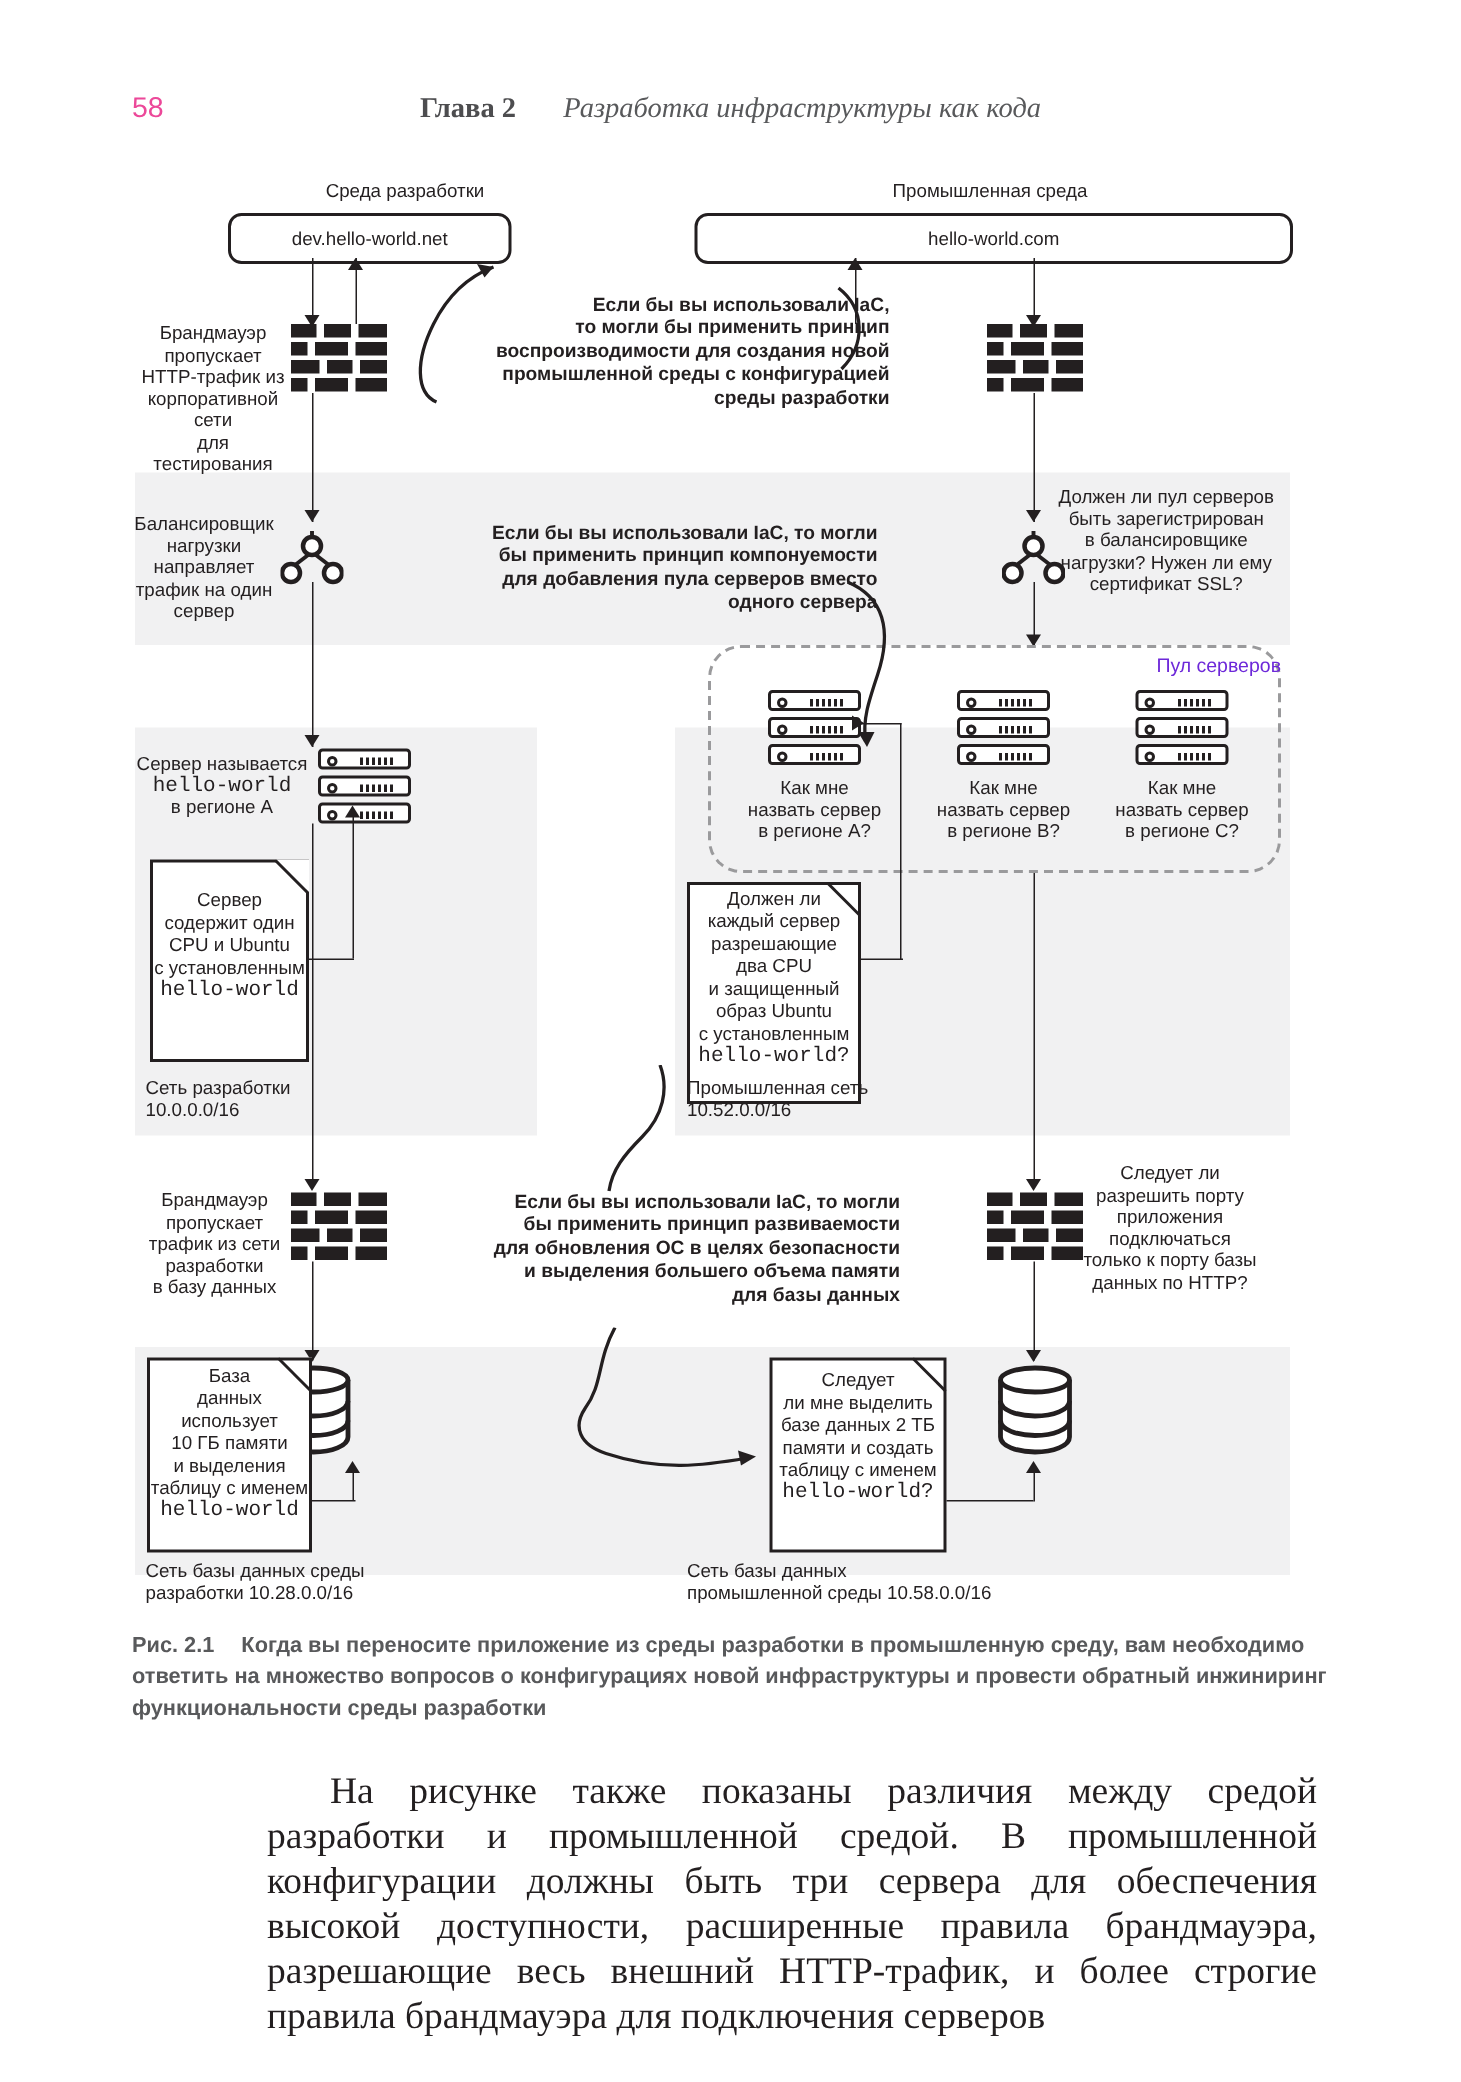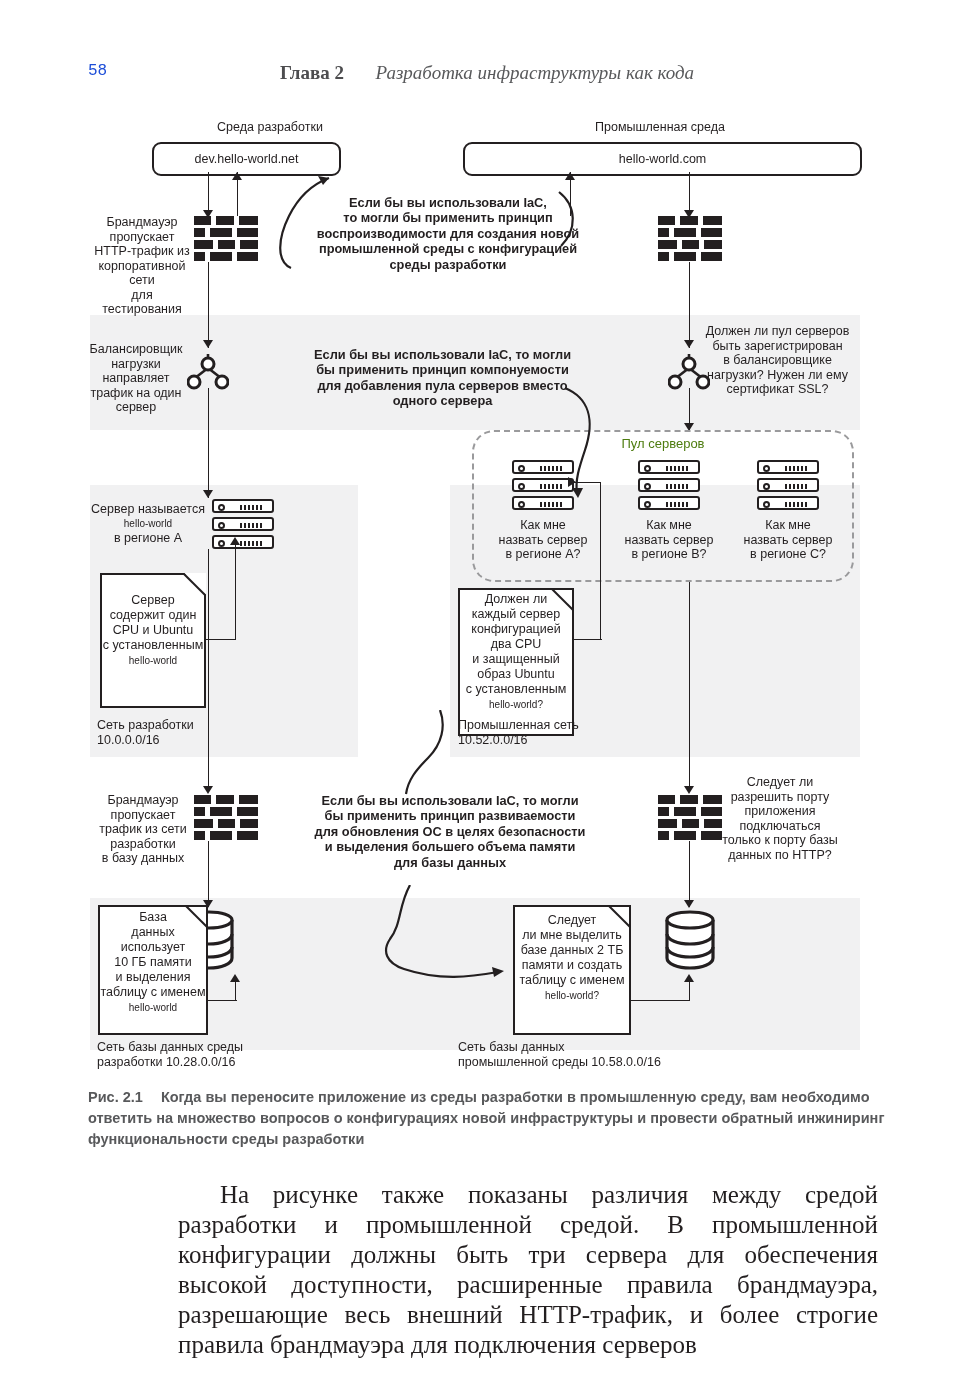--- a/index.html
+++ b/index.html
@@ -5,36 +5,36 @@
   html,body{margin:0;padding:0;}
   body{
     width:974px;height:1388px;background:#ffffff;
     font-family:"Liberation Sans",sans-serif;
     color:#231f20;overflow:hidden;position:relative;
   }
   .page{position:absolute;left:0;top:0;width:974px;height:1388px;}
 
   
   .runhead{position:absolute;top:62px;left:0;width:974px;height:30px;}
-  .folio{position:absolute;left:88px;top:0;font-family:Liberation Mono, monospace;
-    font-size:16px;color:#1d4ed8;}
+  .folio{position:absolute;left:88px;top:0;font-family:Liberation Sans, sans-serif;
+    font-size:19px;color:#ec4899;}
   .chaphead{position:absolute;left:0;top:0;width:974px;text-align:center;
     font-family:"Liberation Serif",serif;font-size:19px;color:#58595b;}
   .chaphead .ch{font-weight:bold;color:#4d4d4f;}
   .chaphead .ti{font-style:italic;}
 
   
   .fig{position:absolute;left:0;top:110px;width:974px;height:960px;}
   .shade{position:absolute;background:#f1f1f2;}
 
   .lbl{position:absolute;font-size:12.5px;line-height:14.5px;color:#231f20;
     text-align:center;}
   .lbl.left{text-align:left;}
-  .bold{font-weight:bold;text-align:center;font-size:12.8px;line-height:15.4px;}
-  .mono{font-family:Liberation Sans, sans-serif;font-size:10px;}
+  .bold{font-weight:bold;text-align:right;font-size:12.8px;line-height:15.4px;}
+  .mono{font-family:Liberation Mono, monospace;font-size:14px;}
 
   .envcap{position:absolute;font-size:12.5px;text-align:center;color:#231f20;}
 
   .urlbox{position:absolute;border:2.2px solid #231f20;border-radius:9px;
     background:#fff;display:flex;align-items:center;justify-content:center;
     font-size:12.5px;color:#231f20;}
 
   
   .vline{position:absolute;width:0;border-left:1.7px solid #231f20;}
   .hline{position:absolute;height:0;border-top:1.7px solid #231f20;}
@@ -68,21 +68,21 @@
   .note{position:absolute;background:#fff;border:2px solid #231f20;
     box-sizing:border-box;}
   .note .foldcut{position:absolute;right:-2px;top:-2px;width:0;height:0;
     border-left:22px solid transparent;border-top:22px solid #fff;}
   .notetext{position:absolute;font-size:12.5px;line-height:15px;text-align:center;
     color:#231f20;}
 
   
   .pool{position:absolute;border:2px dashed #9a9a9c;border-radius:22px;
     background:transparent;box-sizing:border-box;}
-  .pooltitle{position:absolute;font-size:13px;text-align:center;color:#4d7c0f;}
+  .pooltitle{position:absolute;font-size:13px;text-align:right;color:#6d28d9;}
 
   
   .caption{position:absolute;left:88px;top:1087px;width:800px;
     font-family:"Liberation Sans",sans-serif;font-weight:bold;font-size:14.5px;
     line-height:21px;color:#58595b;}
 
   
   .body{position:absolute;left:178px;top:1180px;width:700px;
     font-family:"Liberation Serif",serif;font-size:25px;line-height:30px;
     color:#231f20;text-align:justify;}
@@ -378,21 +378,21 @@
     </div>
 
     <div class="note" style="left:458px;top:478px;width:116px;height:148px">
       <svg style="position:absolute;right:-2px;top:-2px;width:23px;height:23px" viewBox="0 0 23 23">
         <path d="M0.5,0.5 L22.5,22.5" stroke="#231f20" stroke-width="2" fill="none"></path>
       </svg>
     </div>
     <div class="notetext" style="left:458px;top:482px;width:116px">
       <div>Должен ли</div>
       <div>каждый сервер</div>
-      <div>конфигурацией</div>
+      <div>разрешающие</div>
       <div>два CPU</div>
       <div>и защищенный</div>
       <div>образ Ubuntu</div>
       <div>с установленным</div>
       <div class="mono">hello-world?</div>
     </div>
 
     <div class="hline" style="left:574px;top:529px;width:28px"></div>
     <div class="vline" style="left:600px;top:372px;height:158px"></div>
     <div class="hline" style="left:573px;top:372px;width:28px"></div>

